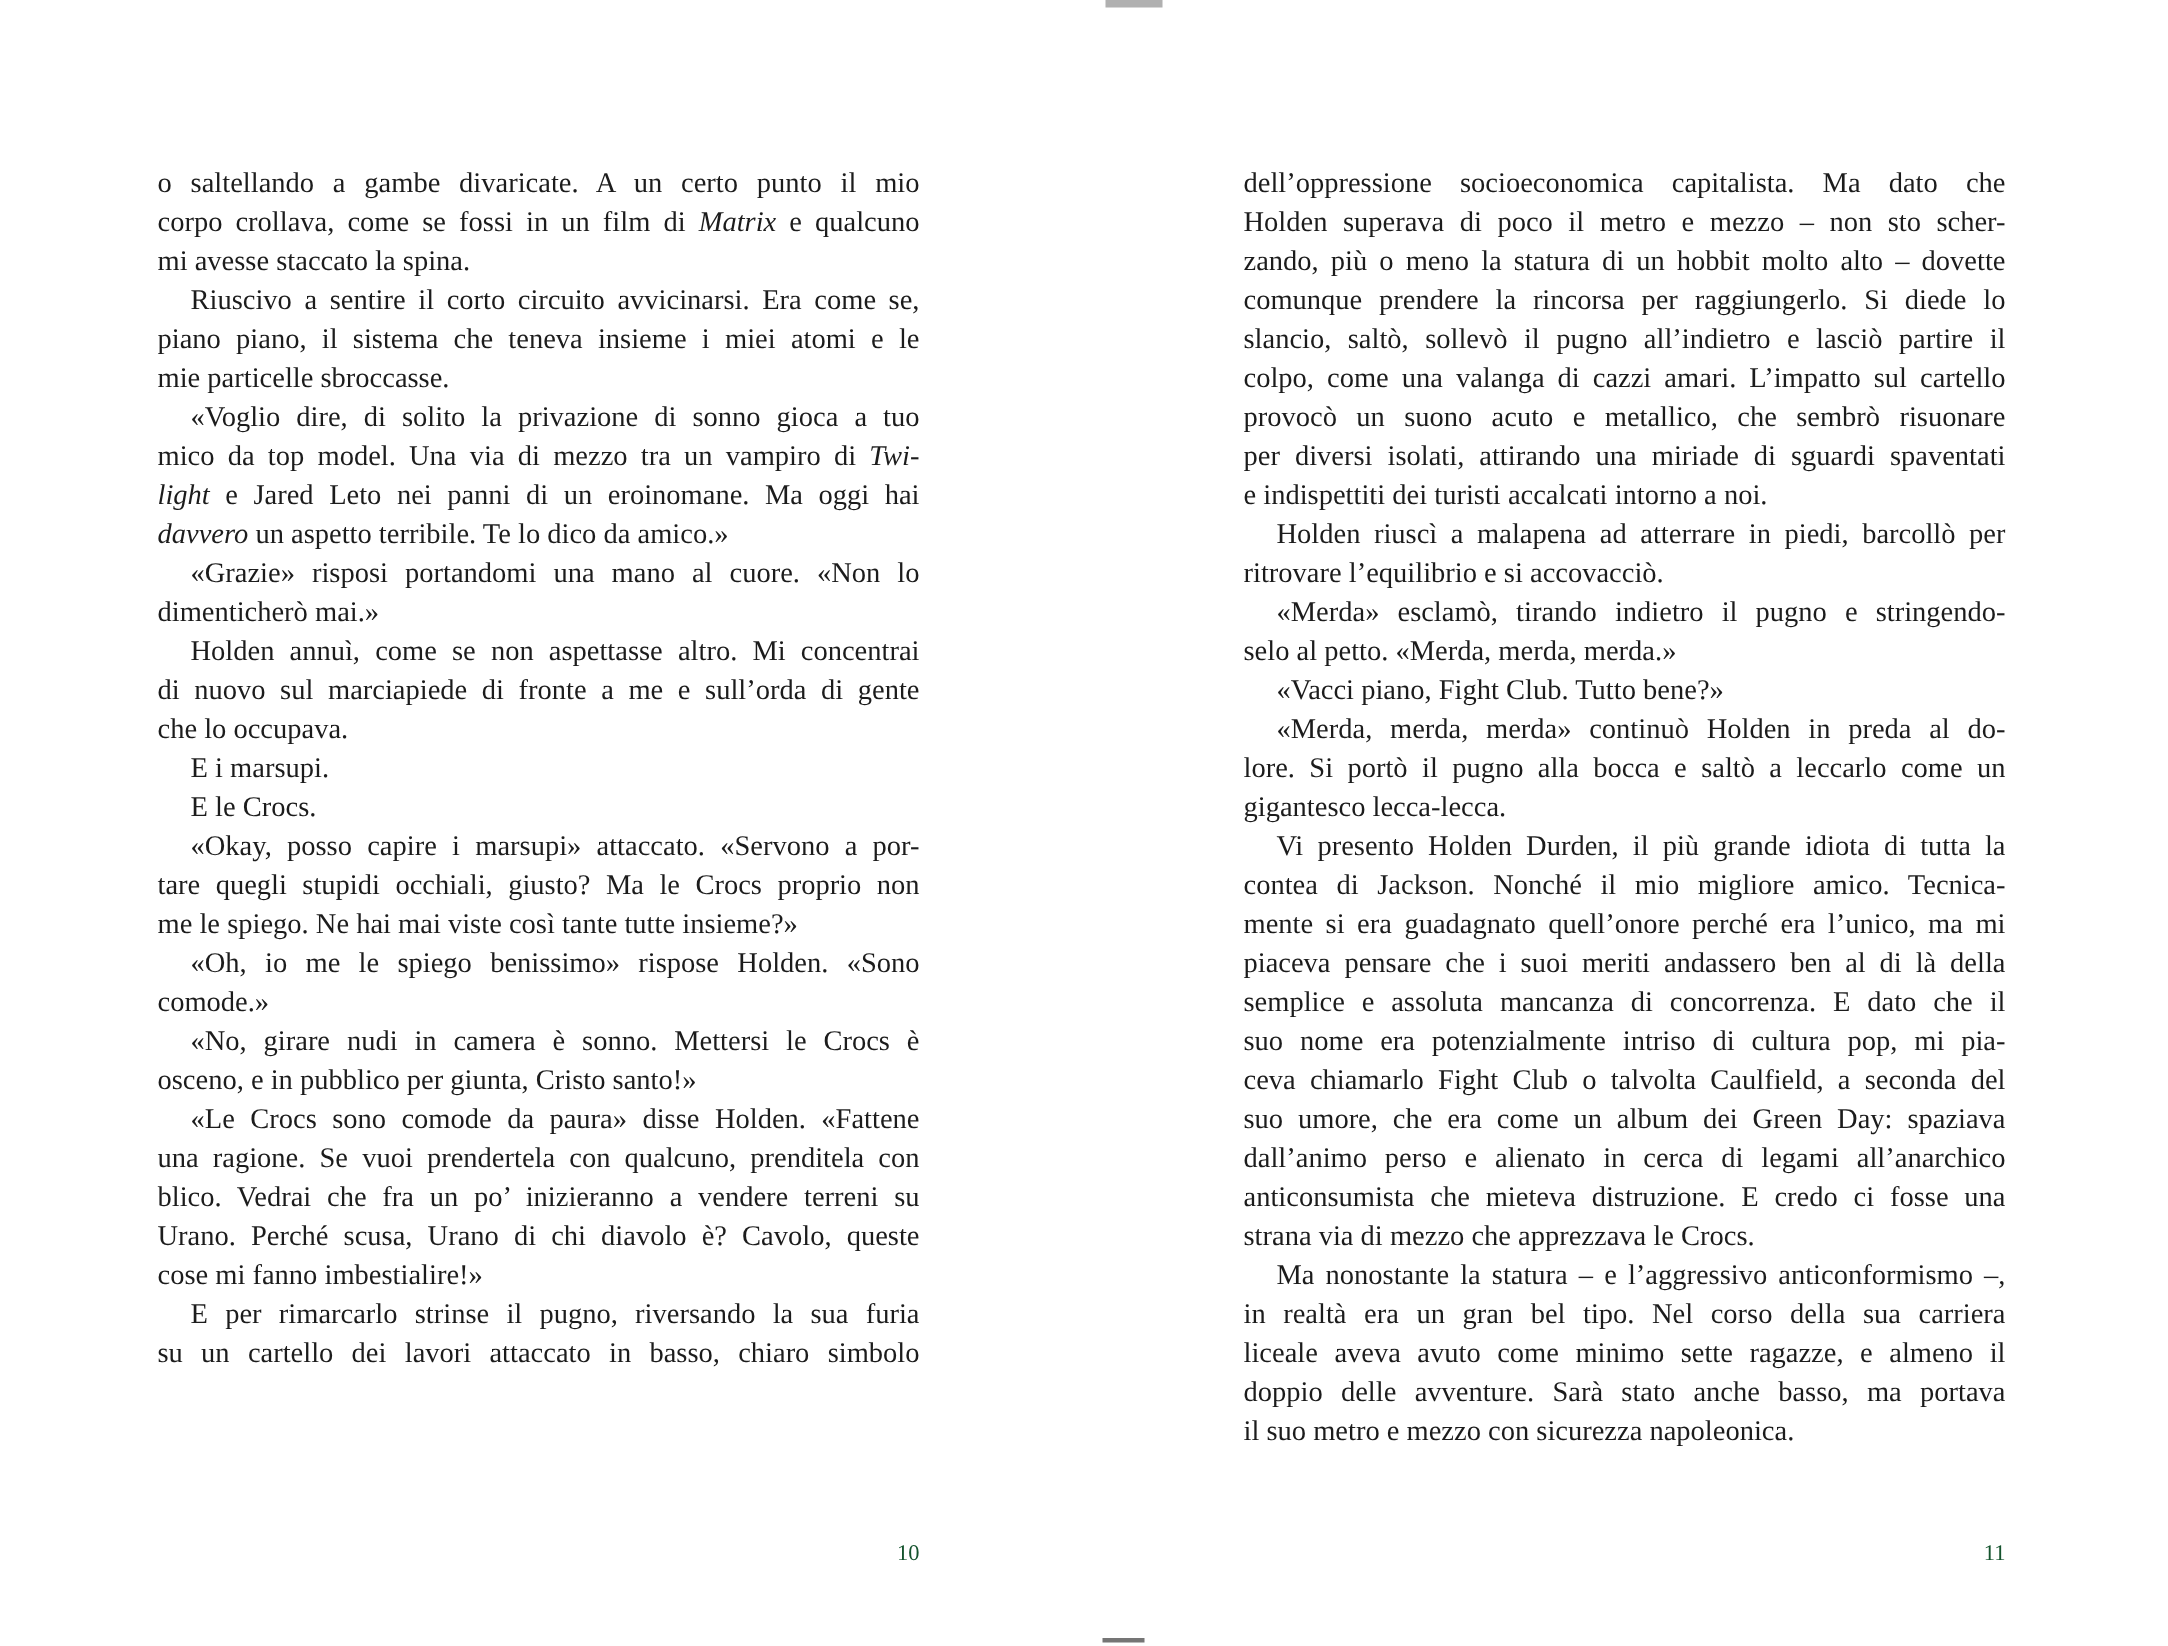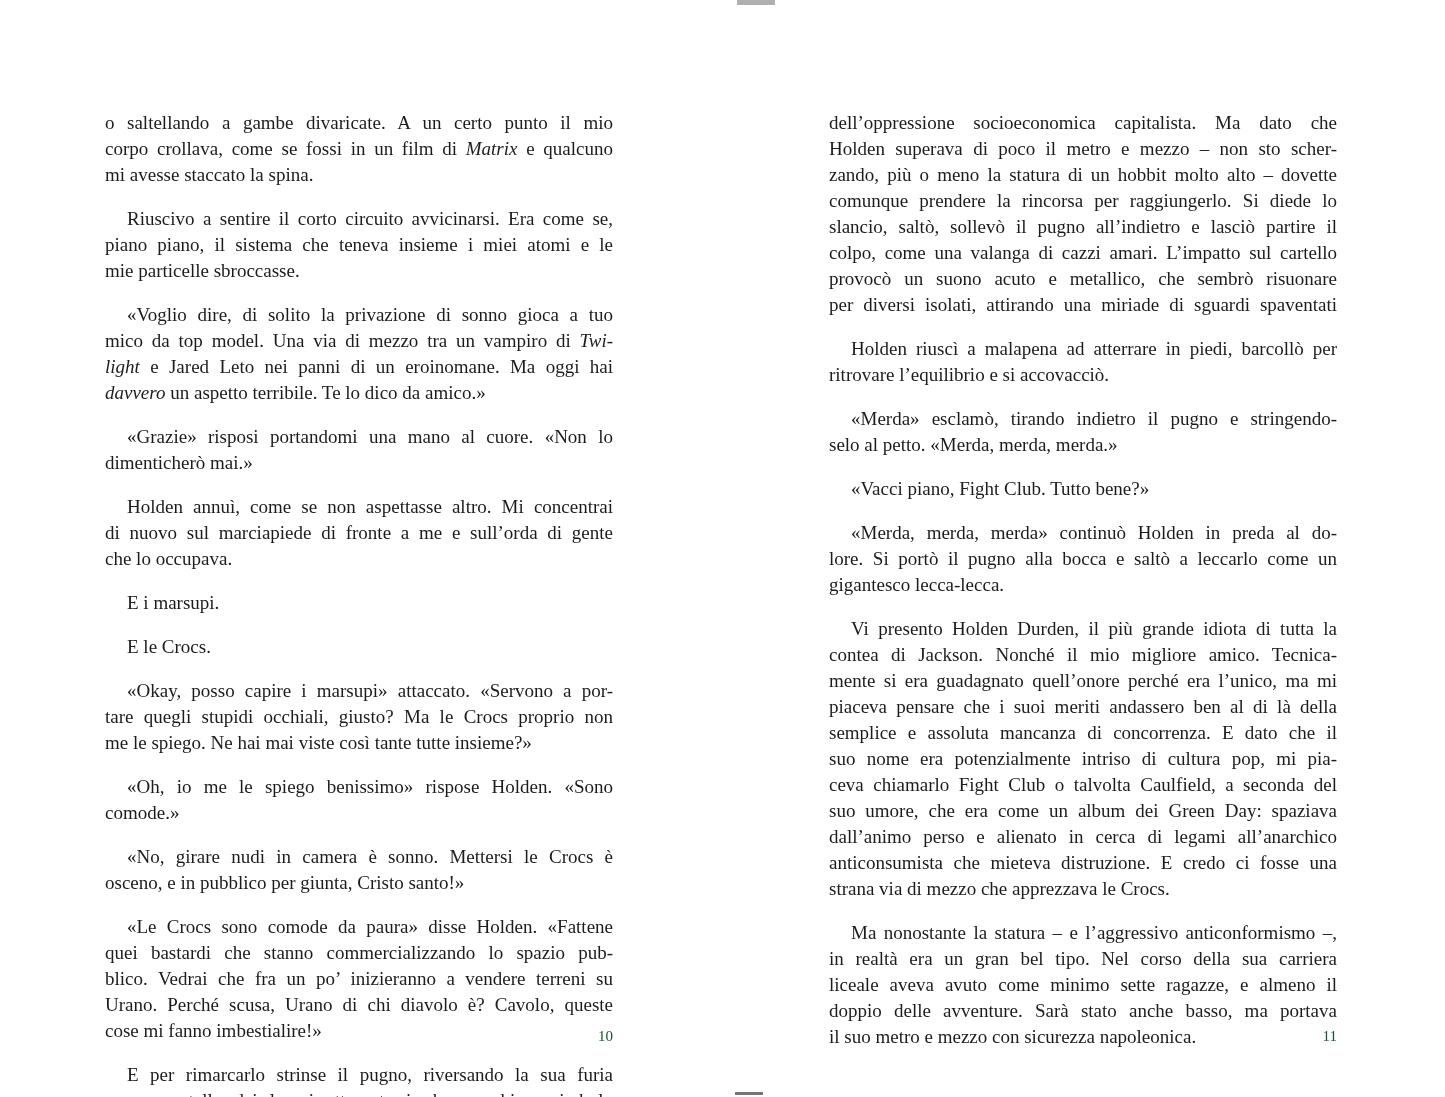--- a/index.html
+++ b/index.html
@@ -29,21 +29,21 @@
     text-align: justify;
     text-align-last: justify;
     overflow: hidden;
     white-space: nowrap;
   }
   .line.just { white-space: normal; }
   .line.last {
     text-align-last: left;
     white-space: nowrap;
   }
-  .line.indent { padding-left: 22px; margin-top: 18px; }
+  .line.indent { padding-left: 22px; }
   .line i { font-style: italic; }
   .page-number {
     position: absolute;
     top: 1028px;
     width: 508px;
     text-align: right;
     font-size: 15px;
     color: #14532d;
   }
   .page-number-left  { left: 105px; }
@@ -82,37 +82,38 @@
     <div class="line last indent">E i marsupi.</div>
     <div class="line last indent">E le Crocs.</div>
     <div class="line just indent">«Okay, posso capire i marsupi» attaccato. «Servono a por-</div>
     <div class="line just">tare quegli stupidi occhiali, giusto? Ma le Crocs proprio non</div>
     <div class="line last">me le spiego. Ne hai mai viste così tante tutte insieme?»</div>
     <div class="line just indent">«Oh, io me le spiego benissimo» rispose Holden. «Sono</div>
     <div class="line last">comode.»</div>
     <div class="line just indent">«No, girare nudi in camera è sonno. Mettersi le Crocs è</div>
     <div class="line last">osceno, e in pubblico per giunta, Cristo santo!»</div>
     <div class="line just indent">«Le Crocs sono comode da paura» disse Holden. «Fattene</div>
-    <div class="line just">quei bastardi che stanno commercializzando lo spazio pub-</div>
+    <div class="line just">una ragione. Se vuoi prendertela con qualcuno, prenditela con</div>
     <div class="line just">blico. Vedrai che fra un po’ inizieranno a vendere terreni su</div>
     <div class="line just">Urano. Perché scusa, Urano di chi diavolo è? Cavolo, queste</div>
     <div class="line last">cose mi fanno imbestialire!»</div>
     <div class="line just indent">E per rimarcarlo strinse il pugno, riversando la sua furia</div>
     <div class="line just">su un cartello dei lavori attaccato in basso, chiaro simbolo</div>
   </div>
 
 <div class="page page-right" id="right-page">
     <div class="line just">dell’oppressione socioeconomica capitalista. Ma dato che</div>
     <div class="line just">Holden superava di poco il metro e mezzo – non sto scher-</div>
     <div class="line just">zando, più o meno la statura di un hobbit molto alto – dovette</div>
     <div class="line just">comunque prendere la rincorsa per raggiungerlo. Si diede lo</div>
     <div class="line just">slancio, saltò, sollevò il pugno all’indietro e lasciò partire il</div>
     <div class="line just">colpo, come una valanga di cazzi amari. L’impatto sul cartello</div>
     <div class="line just">provocò un suono acuto e metallico, che sembrò risuonare</div>
     <div class="line just">per diversi isolati, attirando una miriade di sguardi spaventati</div>
+    <div class="line last">e indispettiti dei turisti accalcati intorno a noi.</div>
     <div class="line just indent">Holden riuscì a malapena ad atterrare in piedi, barcollò per</div>
     <div class="line last">ritrovare l’equilibrio e si accovacciò.</div>
     <div class="line just indent">«Merda» esclamò, tirando indietro il pugno e stringendo-</div>
     <div class="line last">selo al petto. «Merda, merda, merda.»</div>
     <div class="line last indent">«Vacci piano, Fight Club. Tutto bene?»</div>
     <div class="line just indent">«Merda, merda, merda» continuò Holden in preda al do-</div>
     <div class="line just">lore. Si portò il pugno alla bocca e saltò a leccarlo come un</div>
     <div class="line last">gigantesco lecca-lecca.</div>
     <div class="line just indent">Vi presento Holden Durden, il più grande idiota di tutta la</div>
     <div class="line just">contea di Jackson. Nonché il mio migliore amico. Tecnica-</div>

